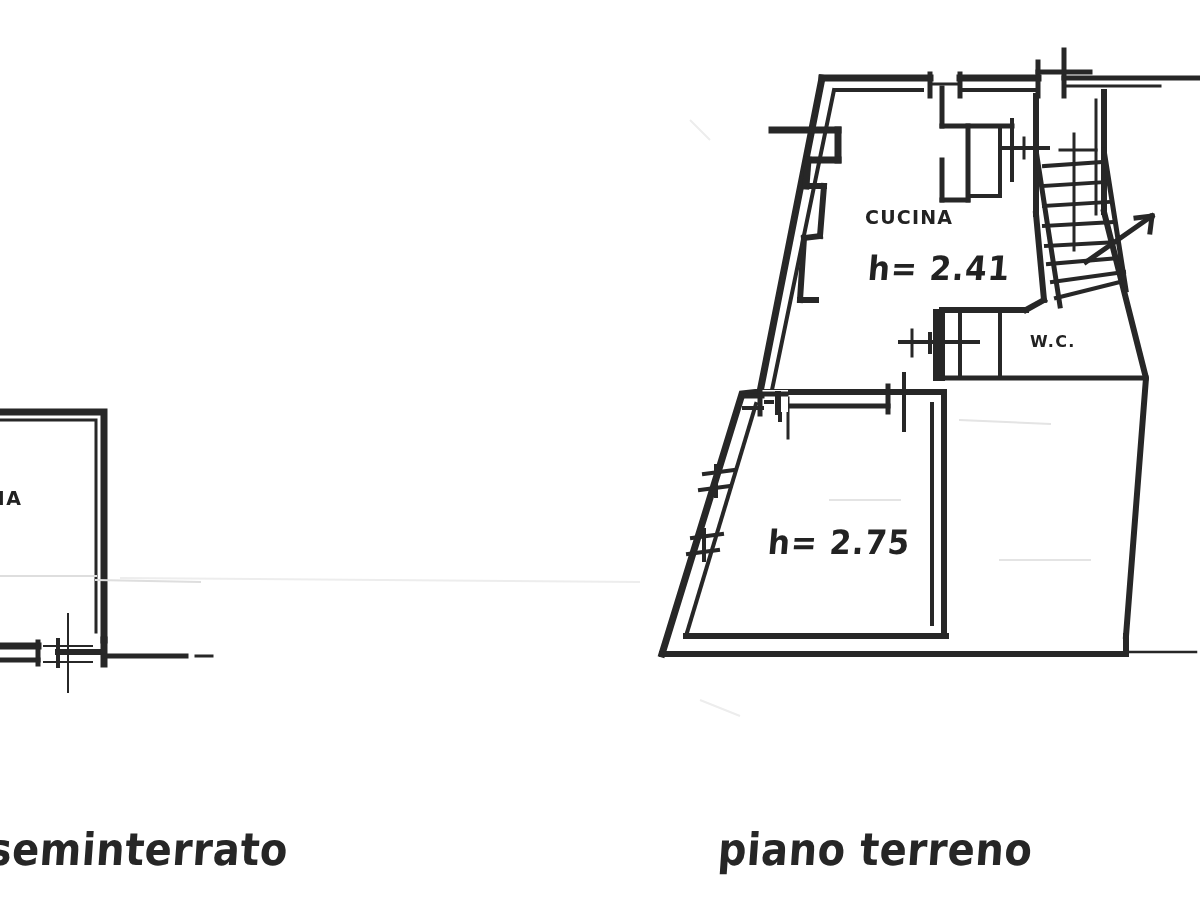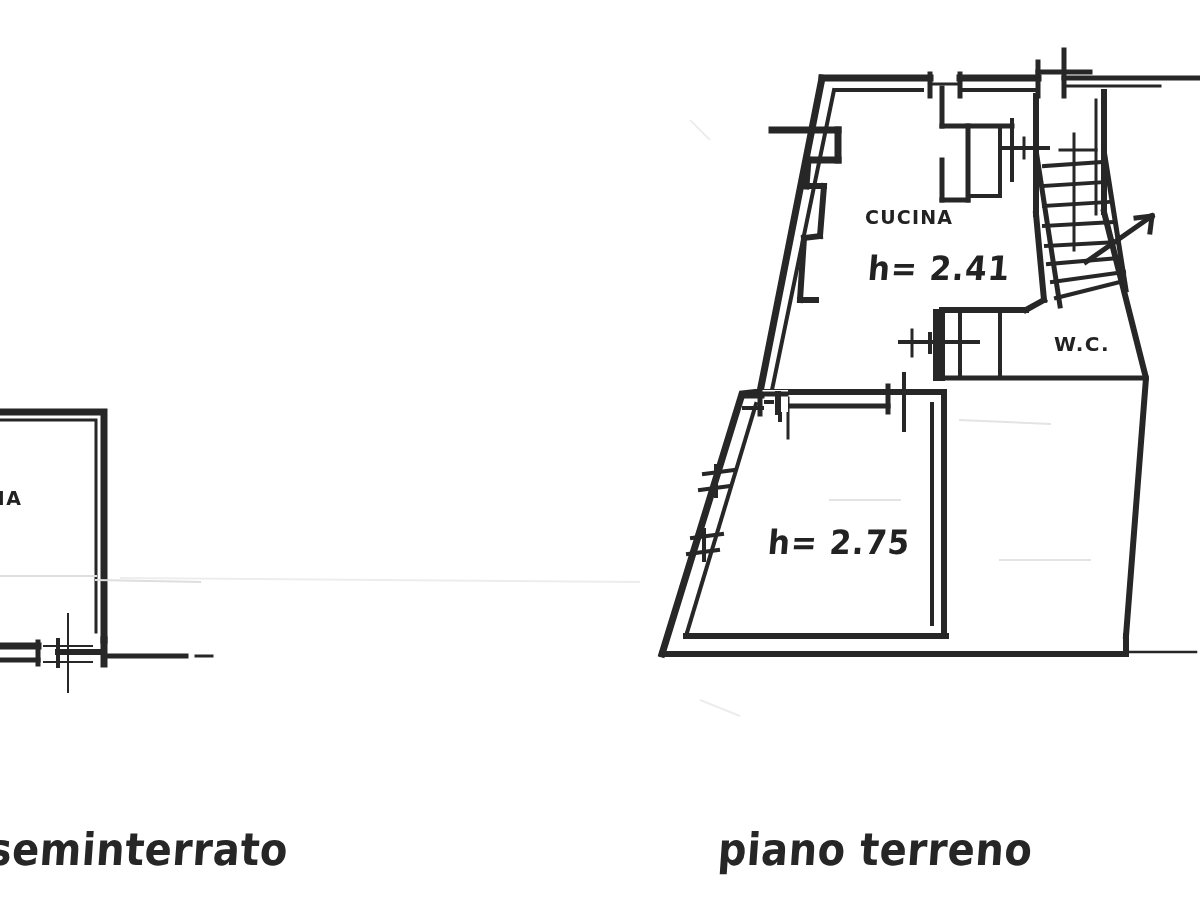--- a/index.html
+++ b/index.html
@@ -17,21 +17,21 @@
     letter-spacing:0.5px;
   }
   #cap-semi{left:-12px;top:826px;font-size:40px;transform:skewX(-4deg) scaleY(1.12);}
   #cap-piano{left:718px;top:826px;font-size:40px;transform:skewX(-4deg) scaleY(1.12);}
   .roomlbl{
     position:absolute;color:#222;white-space:nowrap;
     font-family:"DejaVu Sans", sans-serif;font-weight:700;
   }
   #lbl-cucina{left:865px;top:206px;font-size:19px;letter-spacing:1.2px;transform:scaleY(1.05);}
   #lbl-h241{left:868px;top:250px;font-size:31px;letter-spacing:1px;transform:skewX(-5deg) scaleY(1.08);}
-  #lbl-wc{left:1054px;top:332px;font-size:20px;letter-spacing:1.4px;}
+  #lbl-wc{left:1030px;top:332px;font-size:16px;letter-spacing:1.4px;}
   #lbl-h275{left:768px;top:524px;font-size:31px;letter-spacing:1px;transform:skewX(-5deg) scaleY(1.08);}
   #lbl-cantina{left:-34px;top:487px;font-size:19px;letter-spacing:1.4px;transform:scaleY(1.05);}
 </style>
 </head>
 <body>
 
 <svg id="sheet" viewBox="0 0 1200 900" xmlns="http://www.w3.org/2000/svg">
 
   <rect x="0" y="0" width="1200" height="900" fill="#ffffff"></rect>
 

